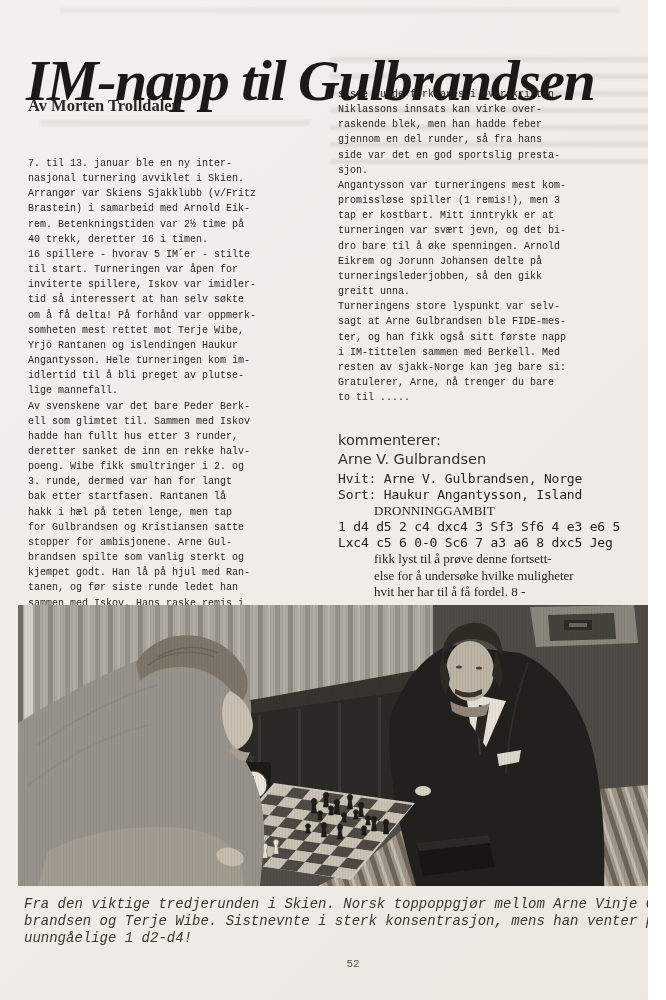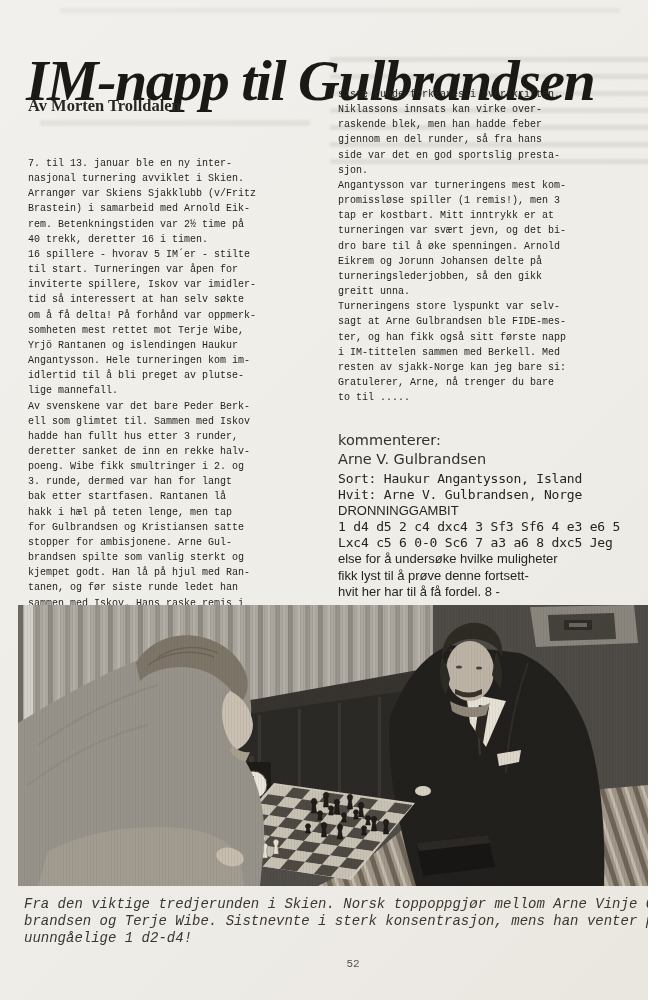--- a/index.html
+++ b/index.html
@@ -44,21 +44,21 @@
     position:absolute;left:338px;top:431px;
     font-family:"DejaVu Sans",sans-serif;
     font-size:14.5px;line-height:18.5px;color:#33302a;
   }
   .game{
     position:absolute;left:338px;top:471px;width:320px;
     font-size:13px;line-height:16.1px;
   }
   .game .gl{white-space:pre;}
   .game .gl-sans{font-family:"DejaVu Sans Mono",monospace;letter-spacing:-0.2px;}
-  .game .gl-courier{font-family:Liberation Sans, sans-serif;}
+  .game .gl-courier{font-family:Liberation Serif, serif;margin-left:36px;}
 
   figure.photo{
     position:absolute;left:18px;top:605px;width:630px;height:281px;
     margin:0;background:#54514c;
   }
   figure.photo svg{display:block;width:630px;height:281px;}
 
   .caption{
     position:absolute;left:24px;top:896px;width:632px;
     white-space:pre;font-style:italic;
@@ -132,27 +132,27 @@
 resten av sjakk-Norge kan jeg bare si:
 Gratulerer, Arne, nå trenger du bare
 to til .....</div>
 
   <div class="commentary-head">
     <div>kommenterer:</div>
     <div>Arne V. Gulbrandsen</div>
   </div>
 
   <div class="game">
+      <div class="gl gl-sans">Hvit: Arne V. Gulbrandsen, Norge</div>
       <div class="gl gl-sans">Sort: Haukur Angantysson, Island</div>
-      <div class="gl gl-sans">Hvit: Arne V. Gulbrandsen, Norge</div>
       <div class="gl gl-courier">DRONNINGGAMBIT</div>
       <div class="gl gl-sans">1 d4 d5 2 c4 dxc4 3 Sf3 Sf6 4 e3 e6 5</div>
       <div class="gl gl-sans">Lxc4 c5 6 0-0 Sc6 7 a3 a6 8 dxc5 Jeg</div>
+      <div class="gl gl-courier">fikk lyst til å prøve denne fortsett-</div>
       <div class="gl gl-courier">else for å undersøke hvilke muligheter</div>
-      <div class="gl gl-courier">fikk lyst til å prøve denne fortsett-</div>
       <div class="gl gl-courier">hvit her har til å få fordel. 8 -</div>
     </div>
 
   <figure class="photo">
     <svg viewBox="0 0 630 281" xmlns="http://www.w3.org/2000/svg">
       <defs>
         <pattern id="folds" width="30" height="12" patternUnits="userSpaceOnUse">
           <rect x="0" y="0" width="30" height="12" fill="#aba69e"></rect>
           <rect x="0" y="0" width="5" height="12" fill="#8f8b82"></rect>
           <rect x="9" y="0" width="3" height="12" fill="#b7b3ab"></rect>

